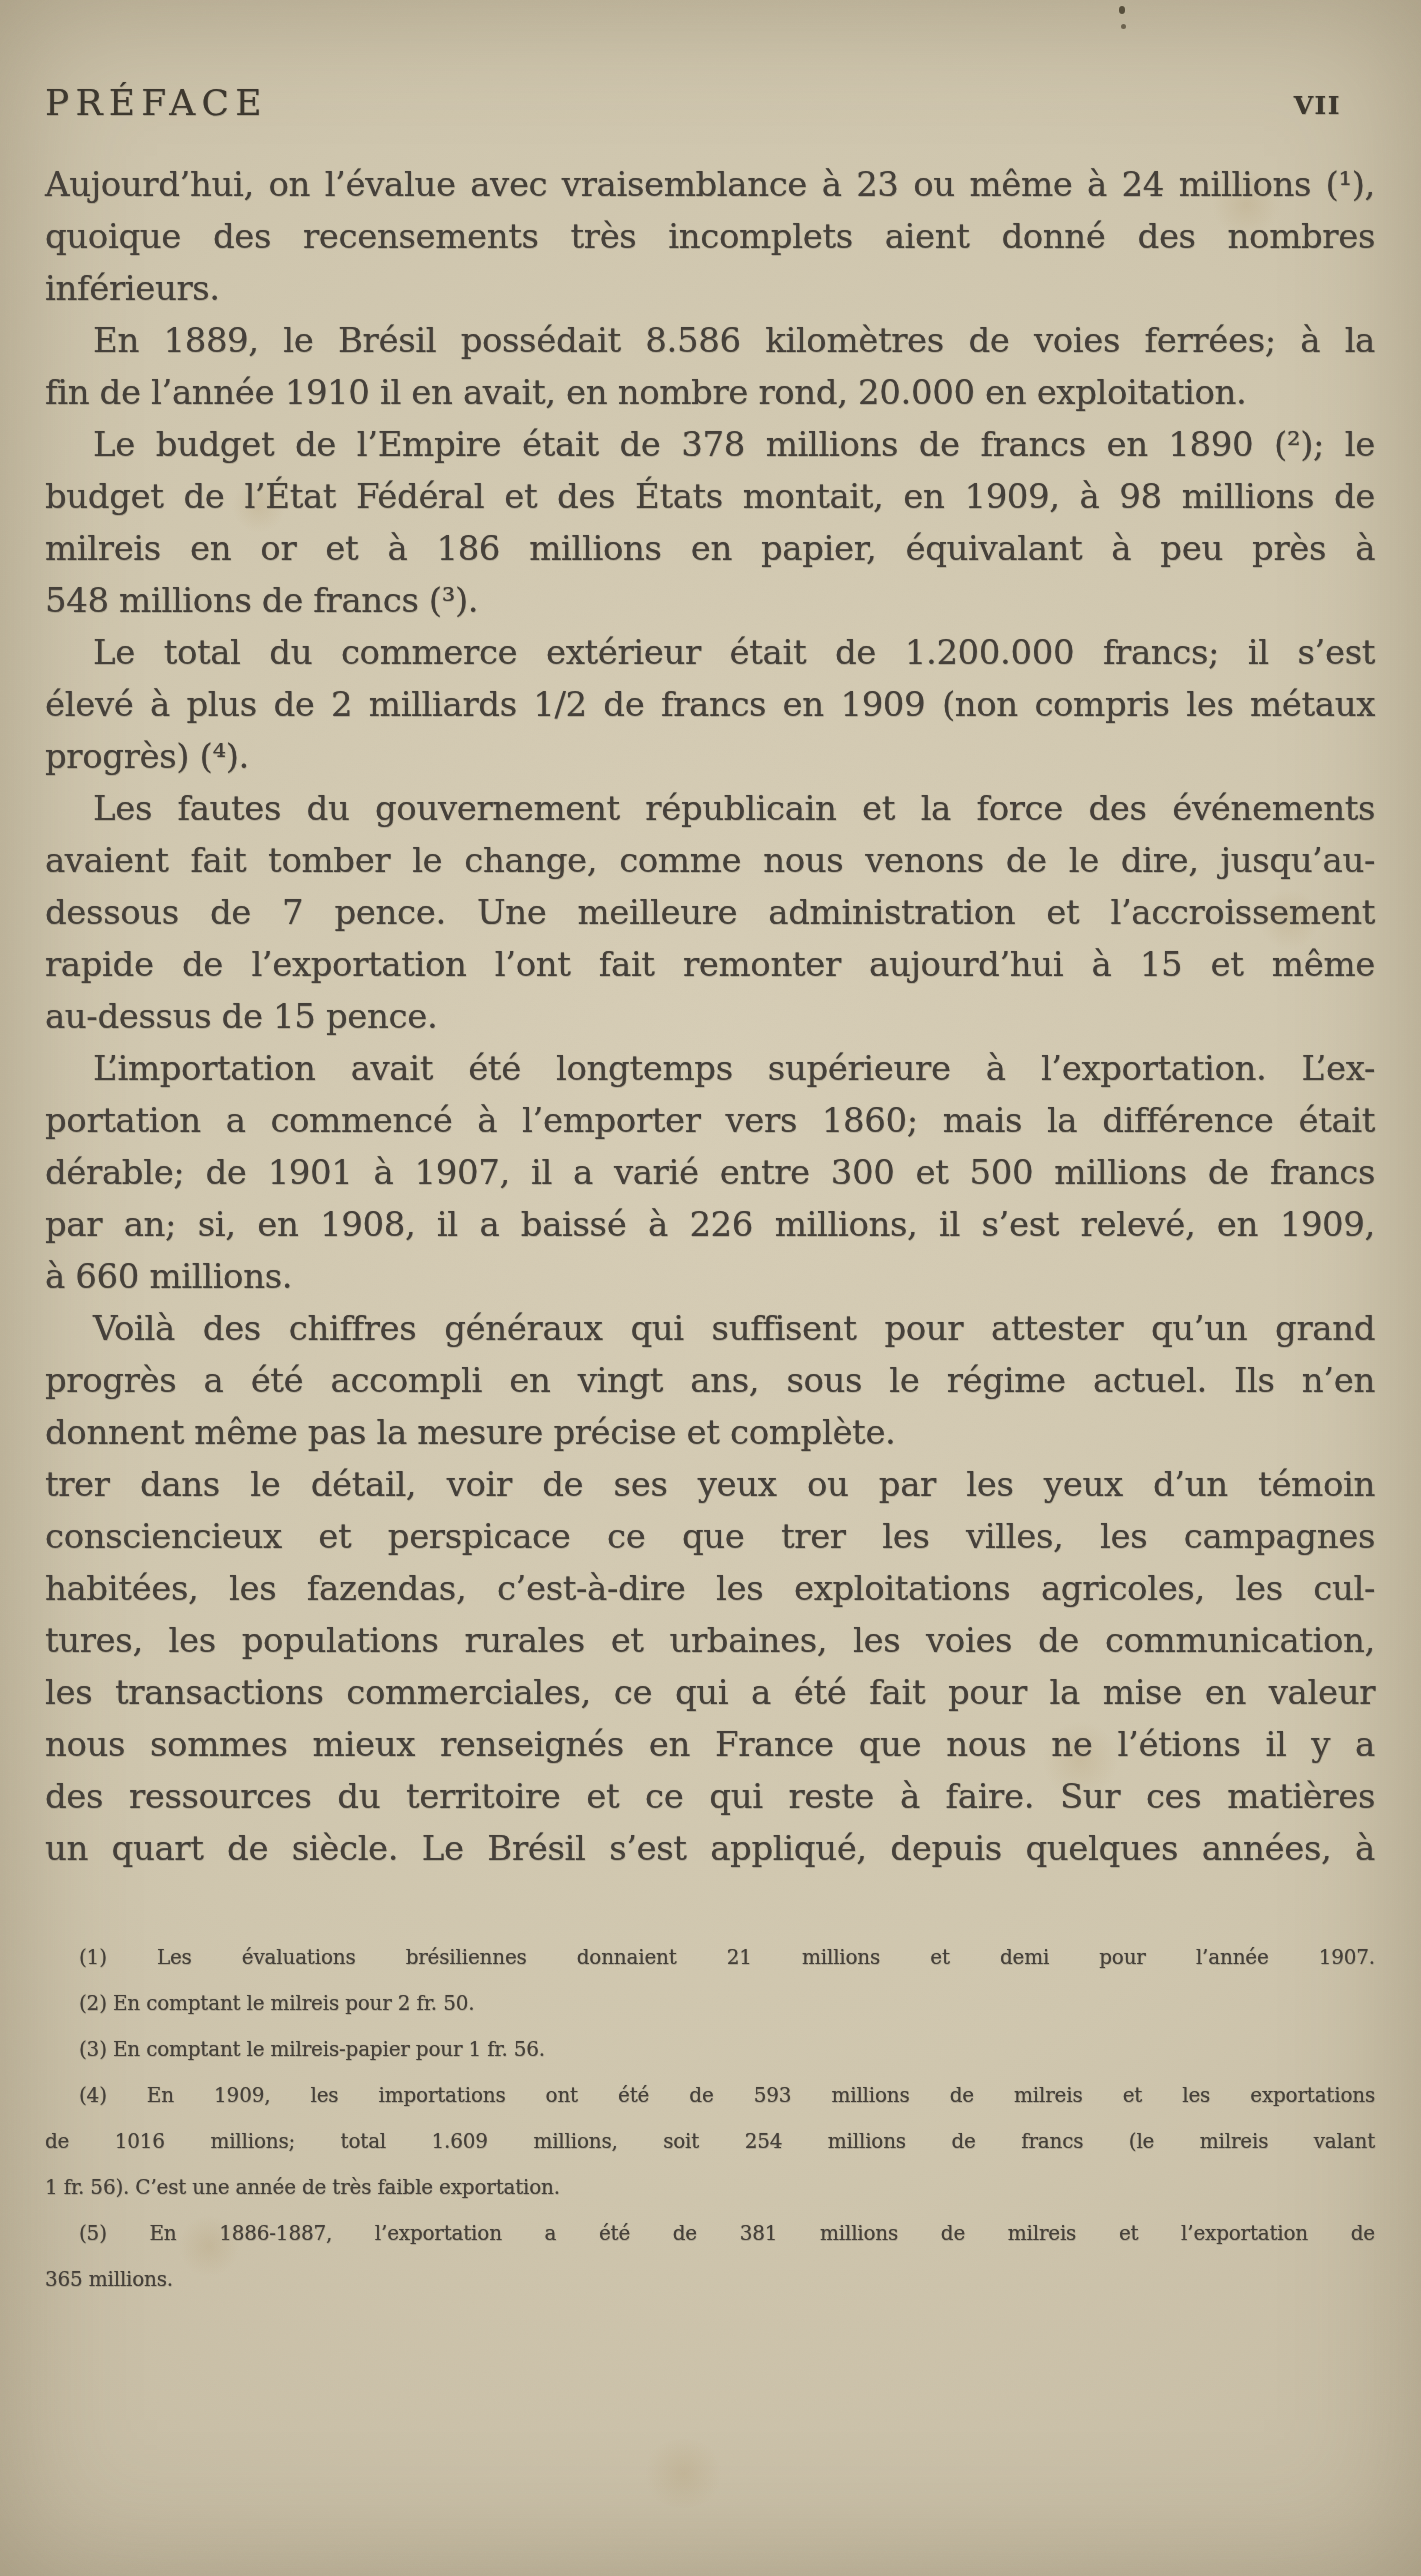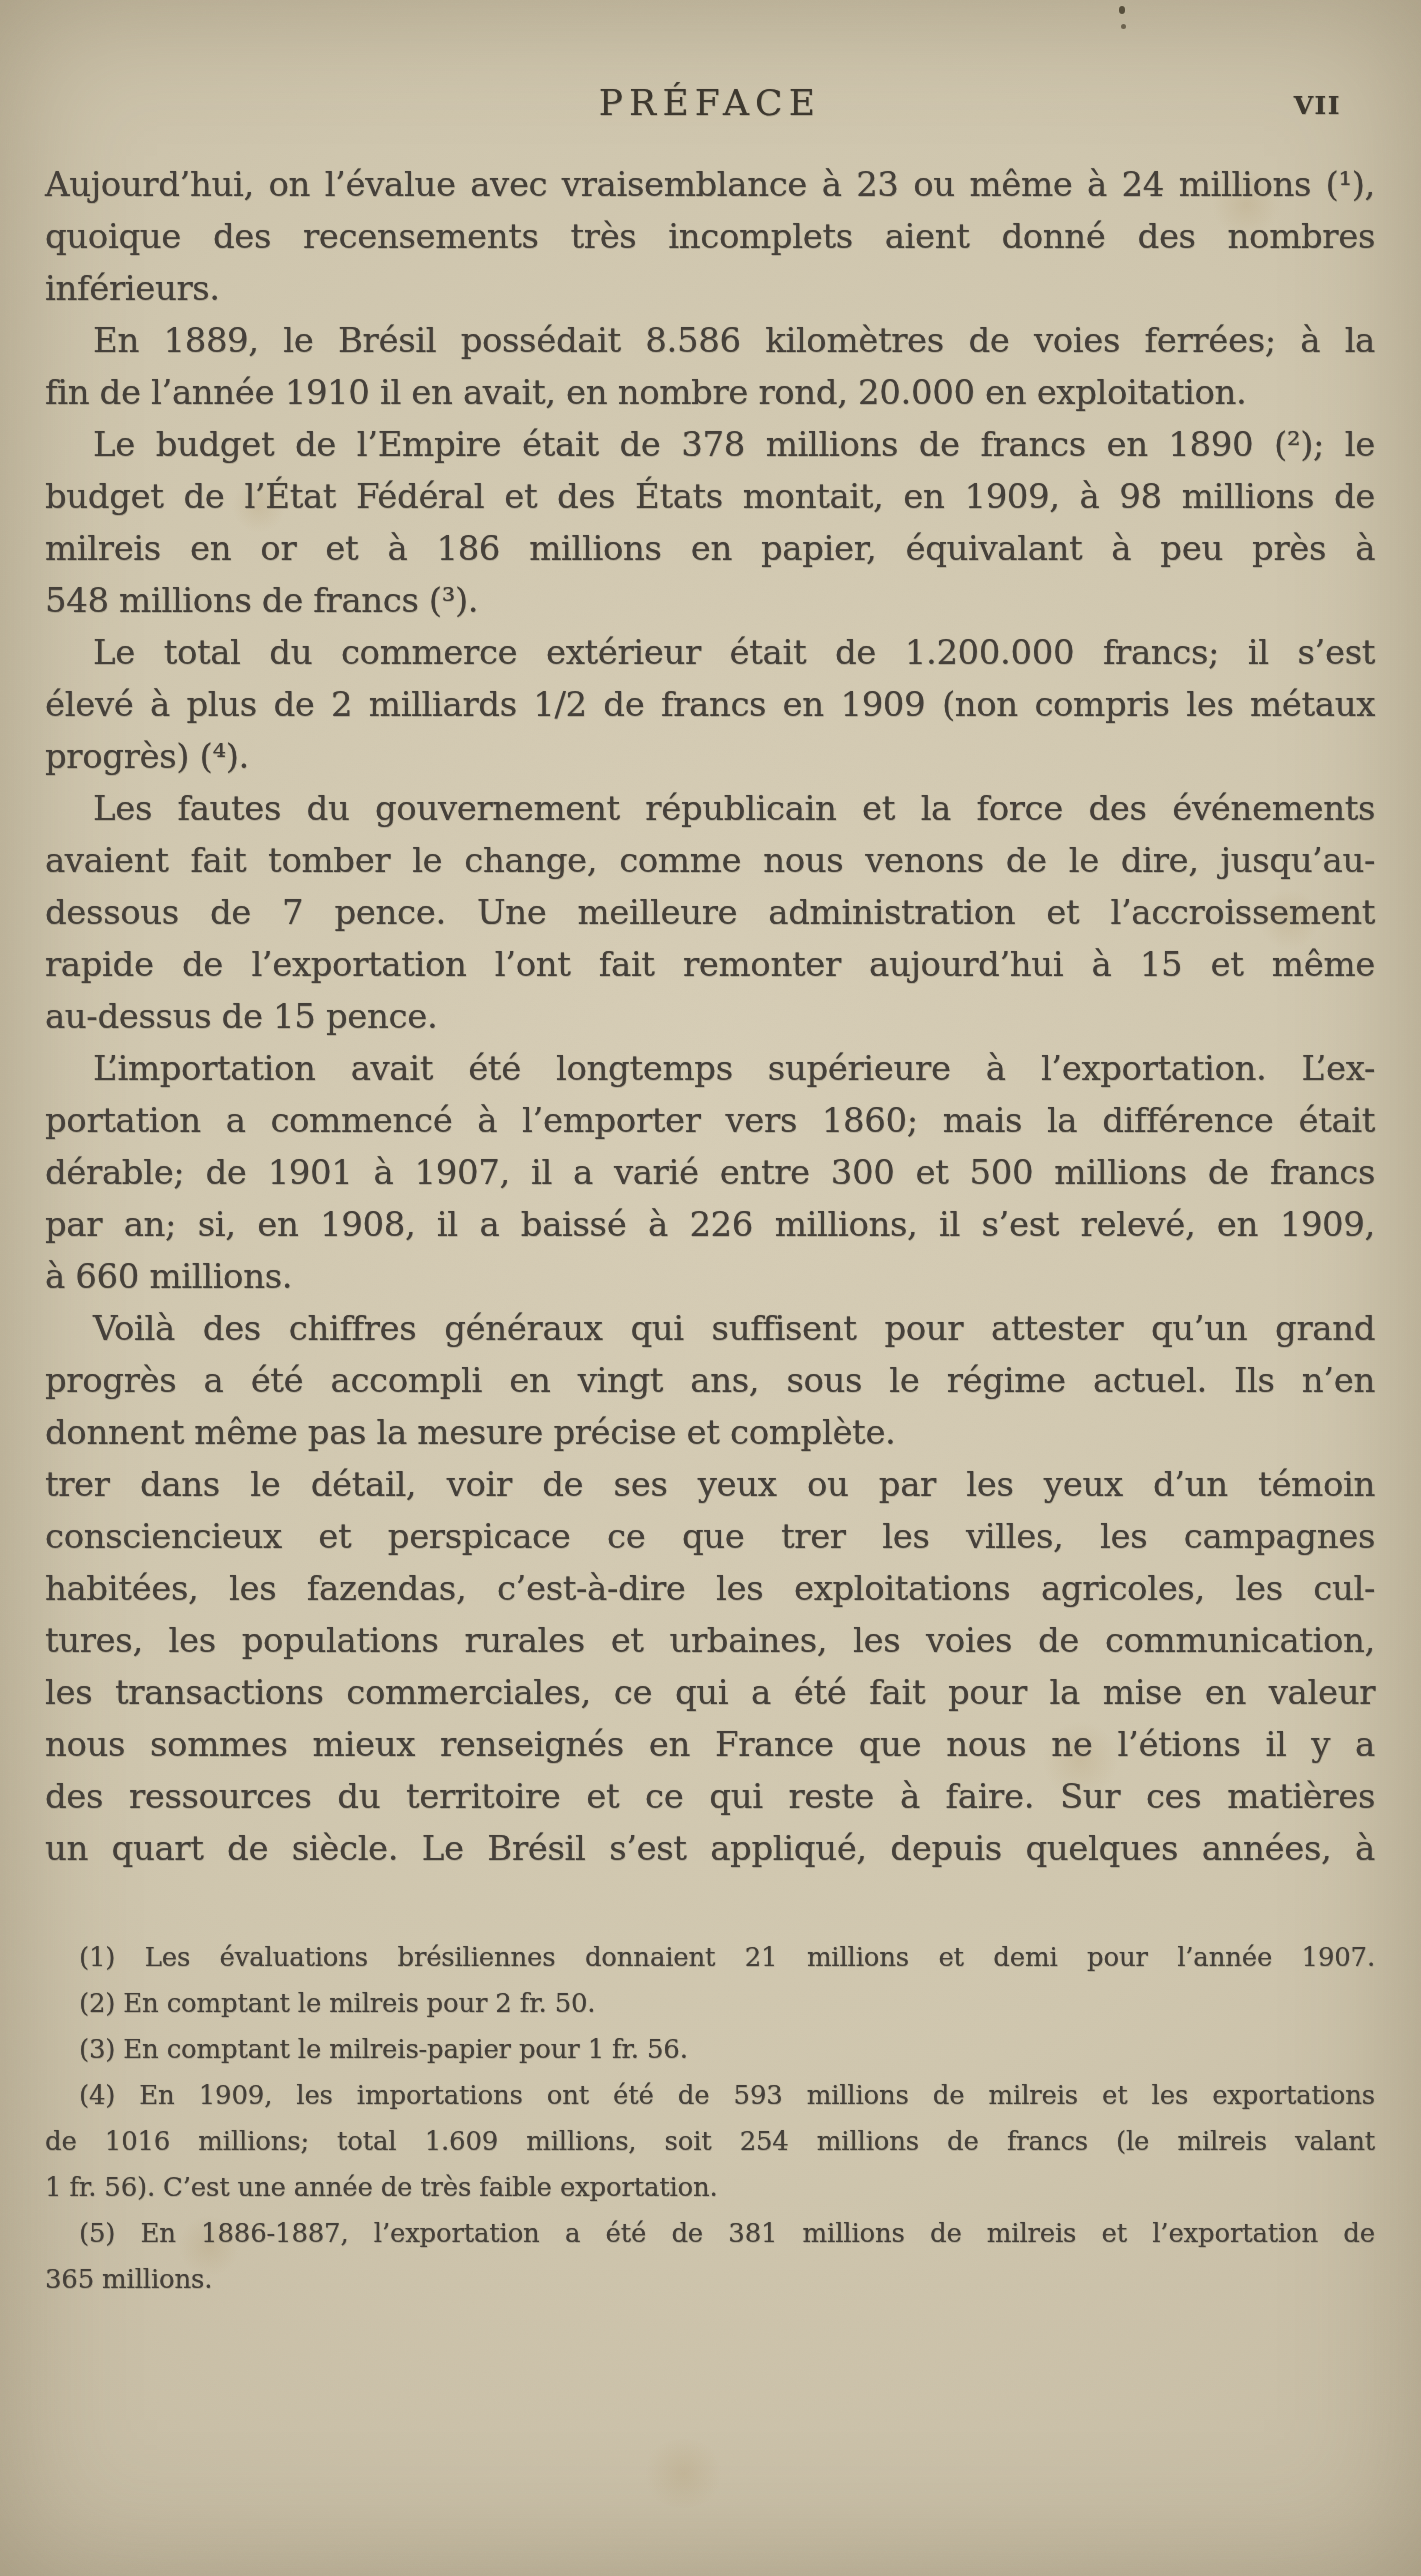--- a/index.html
+++ b/index.html
@@ -15,32 +15,32 @@
     box-shadow:inset 0 0 131px rgba(105,92,62,.38);
     color:#45403a;
   }
   .texture{position:absolute;left:0;top:0;pointer-events:none;opacity:.5;}
   .content{
     position:absolute;left:45px;top:0;width:1330px;
     text-shadow:0 0 0.8px rgba(62,54,42,.55), 0.5px 0.5px 0 rgba(62,54,42,.18);
   }
   .header{position:relative;margin-top:82px;height:48px;}
   .title{
-    text-align:center;font-size:36px;letter-spacing:6.2px;
+    text-align:left;font-size:36px;letter-spacing:6.2px;
     color:#3d382f;font-weight:normal;
   }
   .pageno{
     position:absolute;right:34px;top:9.3px;
     font-size:25px;font-weight:bold;letter-spacing:1.5px;color:#3d382f;
   }
   .bodytext{margin-top:28px;font-size:34px;line-height:52px;letter-spacing:-0.4px;}
   .line{min-height:52px;}
   .line.jl{text-align:justify;text-align-last:justify;}
   .line.ind{text-indent:48px;}
-  .fnotes{margin-top:60px;font-size:26px;line-height:46px;letter-spacing:-0.2px;}
+  .fnotes{margin-top:60px;font-size:20px;line-height:46px;letter-spacing:-0.2px;}
   .fnotes .line{min-height:46px;}
   .fnotes .line.ind{text-indent:34px;}
   .speck{position:absolute;border-radius:50%;pointer-events:none;}
   .inkdot{background:#574f3c;}
   .stain{background:radial-gradient(circle,rgba(158,128,74,.16) 0%,rgba(158,128,74,0) 70%);}
 </style>
 </head>
 <body>
 
 <div class="page">

